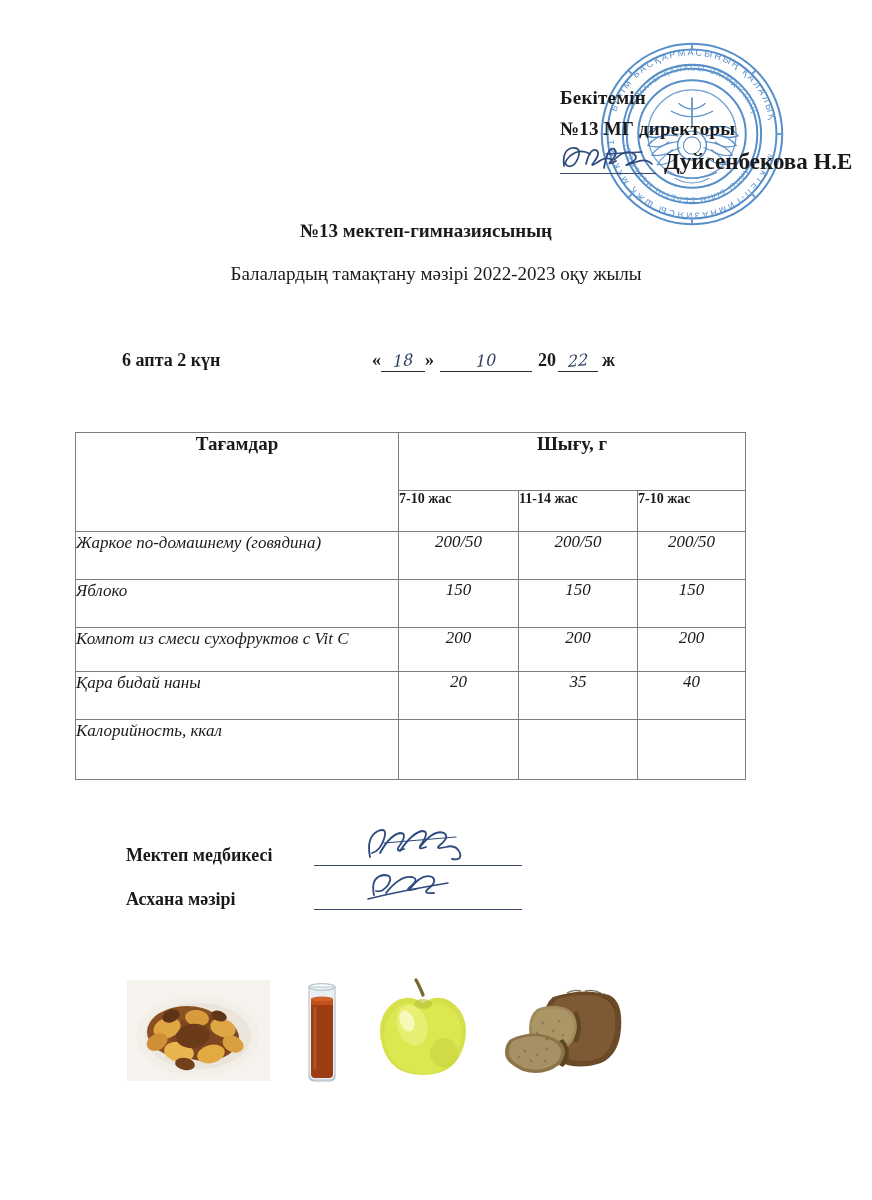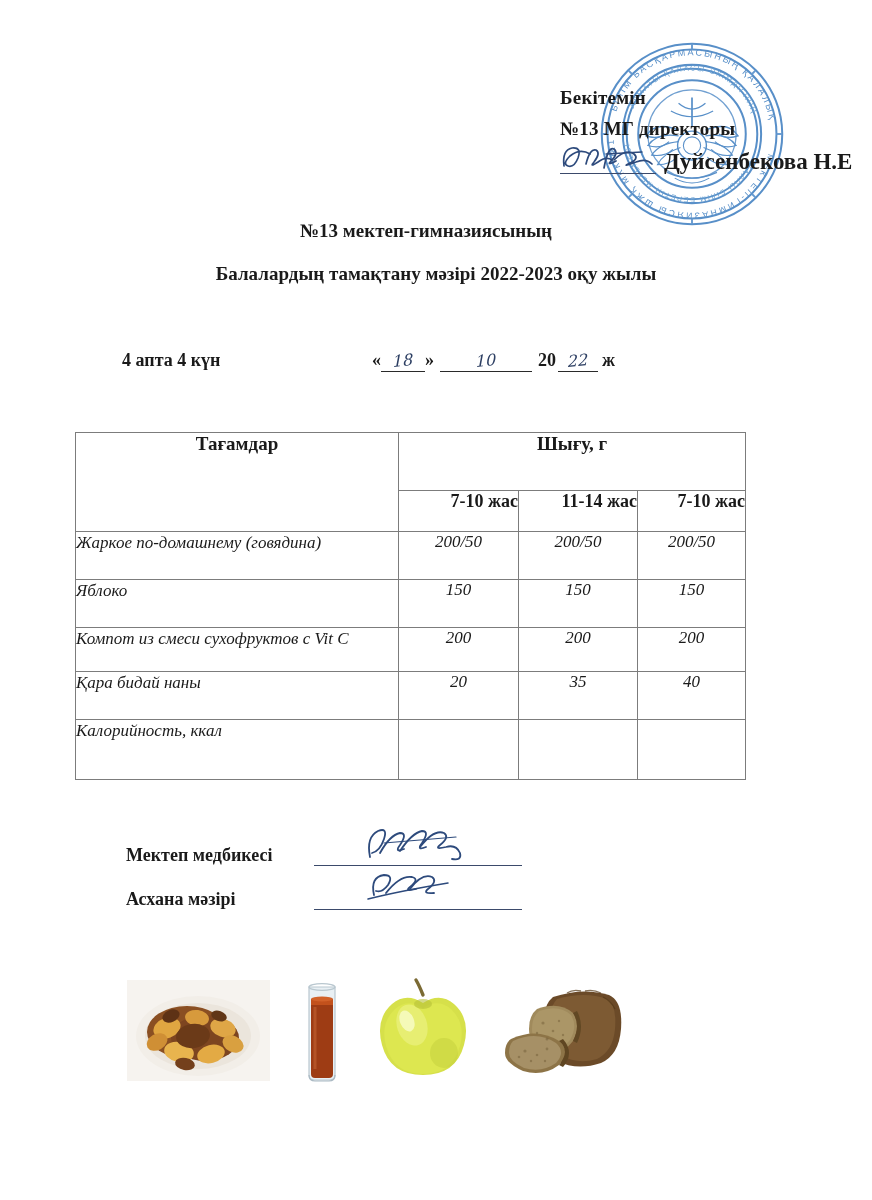--- a/index.html
+++ b/index.html
@@ -73,21 +73,21 @@
     text-align: center;
     font-weight: bold;
     font-size: 19px;
   }
   .title-2 {
     position: absolute;
     left: 0;
     top: 263px;
     width: 872px;
     text-align: center;
-    font-weight: bold;
+    font-weight: normal;
     font-size: 19px;
   }
 
   
   .meta-row {
     position: absolute;
     left: 0;
     top: 350px;
     width: 872px;
     height: 34px;
@@ -159,24 +159,24 @@
   }
   .th-out {
     height: 56px;
     text-align: center;
     vertical-align: middle;
     font-weight: bold;
     font-size: 19px;
   }
   .th-age {
     height: 40px;
-    text-align: right;
+    text-align: left;
     vertical-align: middle;
     font-weight: bold;
-    font-size: 18px;
+    font-size: 14px;
     white-space: nowrap;
   }
   .td-dish {
     font-style: italic;
     font-size: 17px;
     line-height: 22px;
     padding: 8px 6px 8px 10px;
   }
   .td-val {
     font-style: italic;
@@ -317,21 +317,21 @@
         </svg>
       </span>
       <span class="approval-name">Дуйсенбекова Н.Е</span>
     </div>
   </div>
 
   <div class="title-1">№13 мектеп-гимназиясының</div>
   <div class="title-2">Балалардың тамақтану мәзірі 2022-2023 оқу жылы</div>
 
   <div class="meta-row">
-    <div class="week-label">4 апта 4  күн</div>
+    <div class="week-label">6 апта 2  күн</div>
     <div class="date-group">
       <span class="quote">«</span>
       <span class="fill-slot fill-day">
         <span class="hand">18</span>
       </span>
       <span class="quote">»</span>
       <span class="fill-slot fill-month">
         <span class="hand">10</span>
       </span>
       <span>20</span>

